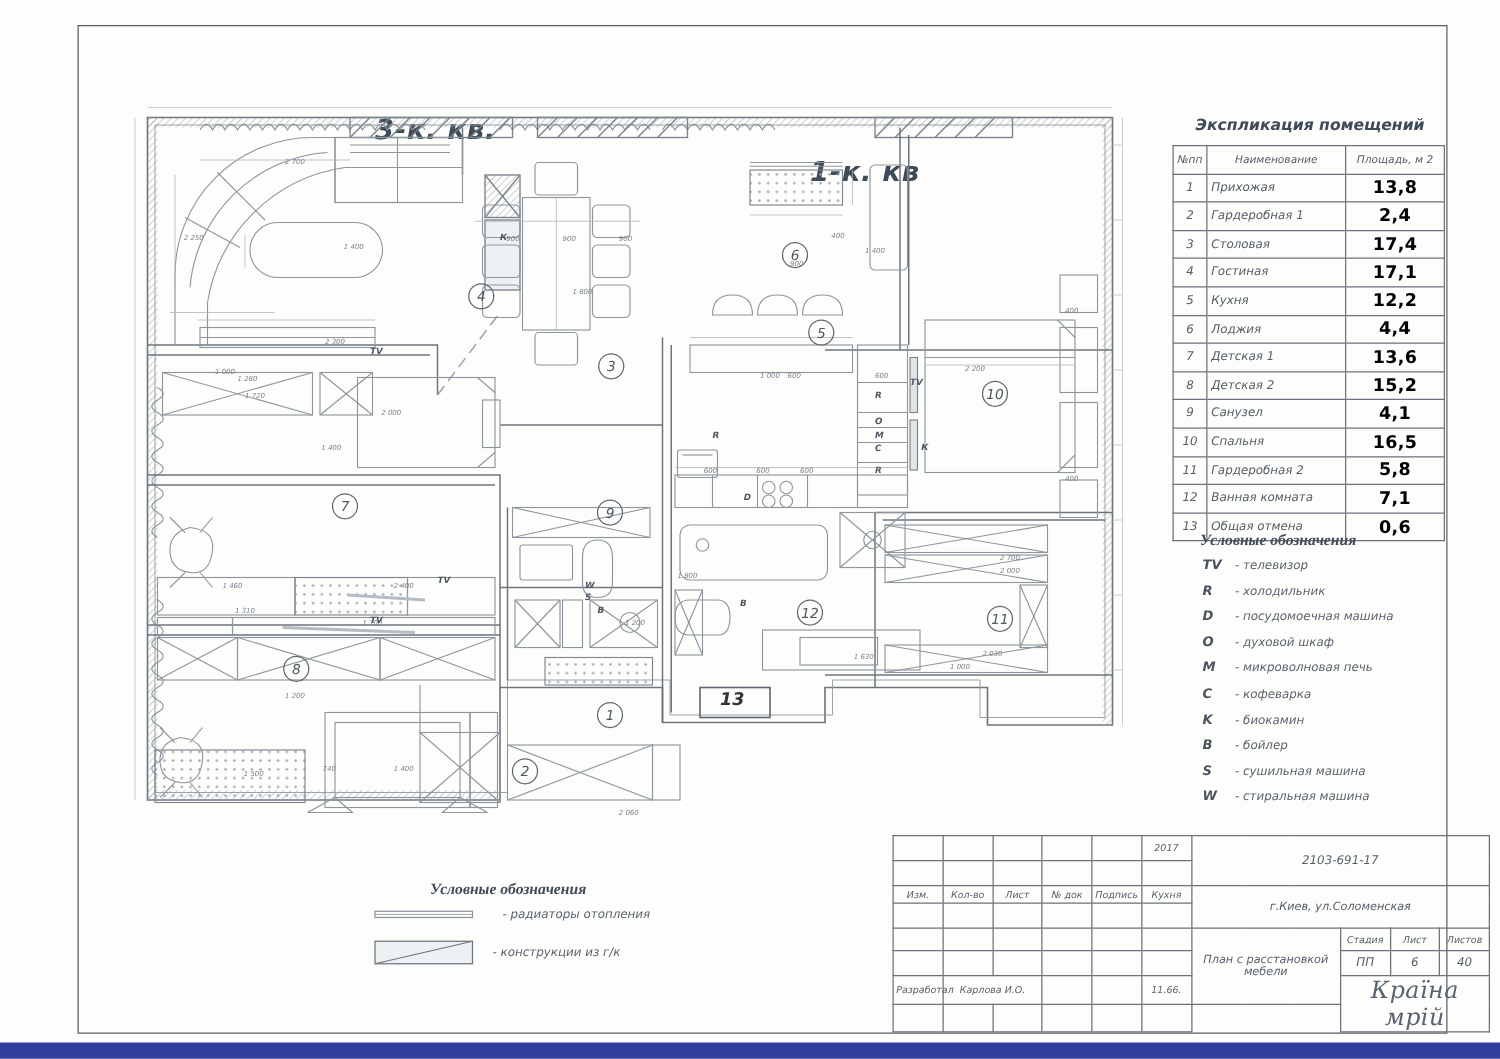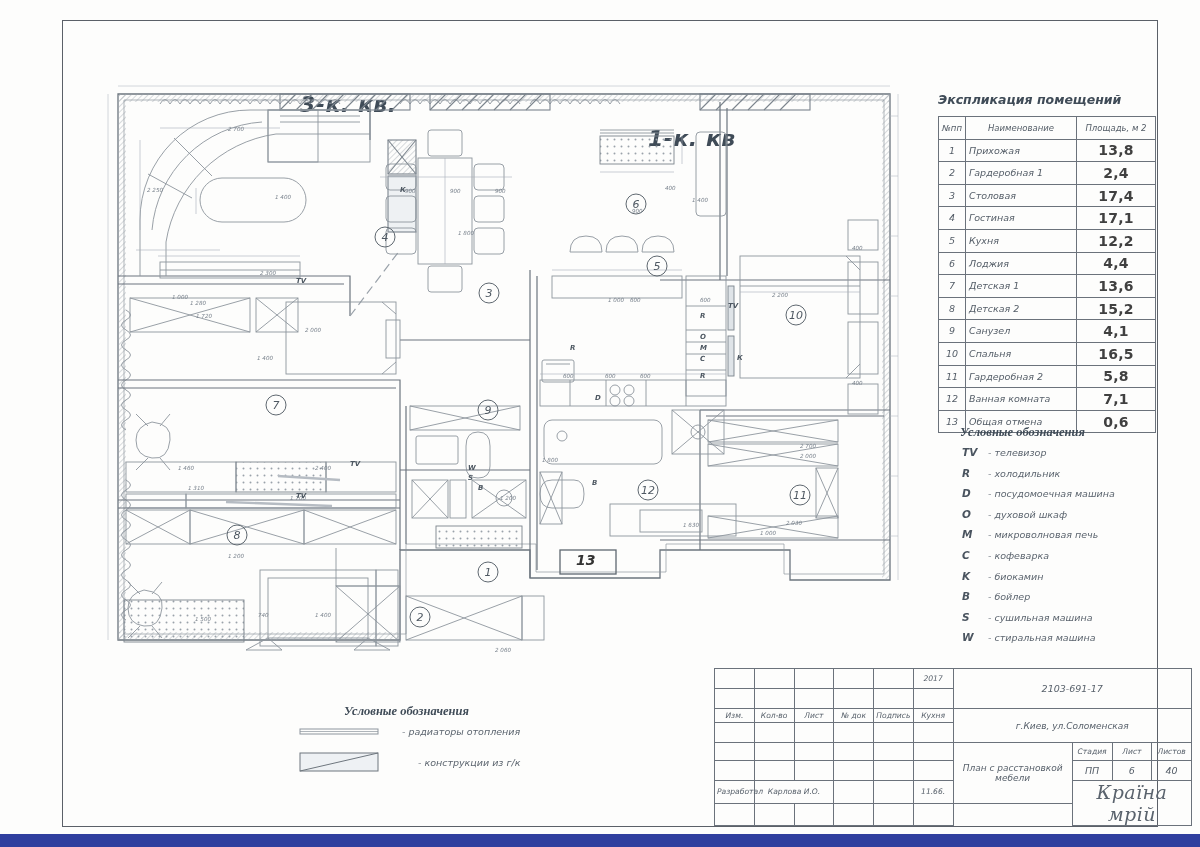--- a/index.html
+++ b/index.html
@@ -9,26 +9,26 @@
   .frame-outer{position:absolute;left:62px;top:20px;width:1094px;height:805px;border:1.6px solid #5b6068;}
   .hand{font-family:"DejaVu Sans",sans-serif;color:#54606d;}
   .plantitle{position:absolute;font-size:22px;letter-spacing:.5px;color:#3f4b57;font-style:italic;font-weight:600;margin-top:44px;}
   .plan{position:absolute;left:100px;top:80px;width:820px;height:590px;}
   svg{display:block;overflow:visible;}
   .schedule{position:absolute;left:938px;top:116px;width:218px;}
   .schedule table{border-collapse:collapse;width:100%;padding-left:28px;}
   .schedule td{border:1px solid #6b727b;font-size:9.5px;color:#545d67;font-style:italic;
     padding:1px 3px;height:19.6px;line-height:1;}
   .schedule td.num{width:20px;text-align:center;font-size:9.5px;}
-  .schedule td.area{width:72px;text-align:center;font-size:14px;font-style:normal;color:#404040;
+  .schedule td.area{width:72px;text-align:center;font-size:14px;font-style:normal;color:#000000;
     font-weight:600;letter-spacing:.3px;}
   .schedule td.hd{text-align:center;font-size:8.5px;}
   .schedule tr.last td{border-top:1.4px solid #5a6068;}
   .schedule tr.total td{border-left:none;border-bottom:none;border-right:none;}
-  .sched-title{position:absolute;left:938px;top:92px;width:220px;text-align:left;font-size:12.5px;
+  .sched-title{position:absolute;left:938px;top:92px;width:220px;text-align:center;font-size:12.5px;
     font-style:italic;font-weight:600;color:#3f4b57;}
   .leg-title{position:absolute;font-size:12.5px;font-style:italic;font-weight:600;color:#3f4b57;font-family:Liberation Serif, serif;}
   .legend-syms{position:absolute;left:962px;top:446px;}
   .legend-syms .row{display:flex;align-items:baseline;margin-bottom:8.6px;font-size:9.5px;
     font-style:italic;color:#5b646e;}
   .legend-syms .k{width:26px;font-weight:700;font-size:10.5px;color:#4a545f;}
   .legend2{position:absolute;left:300px;top:726px;}
   .legend2 .row{display:flex;align-items:center;margin-bottom:14px;font-size:9.5px;
     font-style:italic;color:#5b646e;}
   .tb{position:absolute;left:678px;top:668px;width:478px;height:157px;}
@@ -668,21 +668,21 @@
       </span>
       <span style="margin-left:22px">- радиаторы отопления</span>
     </div>
     <div class="row">
       <span style="display:inline-block;width:80px;">
         <svg width="80" height="22">
             <rect x="0" y="2" width="78" height="18" fill="#eef1f4" stroke="#6e767e"></rect>
         <line x1="0" y1="20" x2="78" y2="2" stroke="#6e767e"></line>
           </svg>
       </span>
-      <span style="margin-left:38px">- конструкции из г/к</span>
+      <span style="margin-left:14px">- конструкции из г/к</span>
     </div>
   </div>
 
   <div class="tb">
     <table>
       <tbody>
           <tr style="height:20px">
         <td></td>
         <td></td>
         <td></td>

